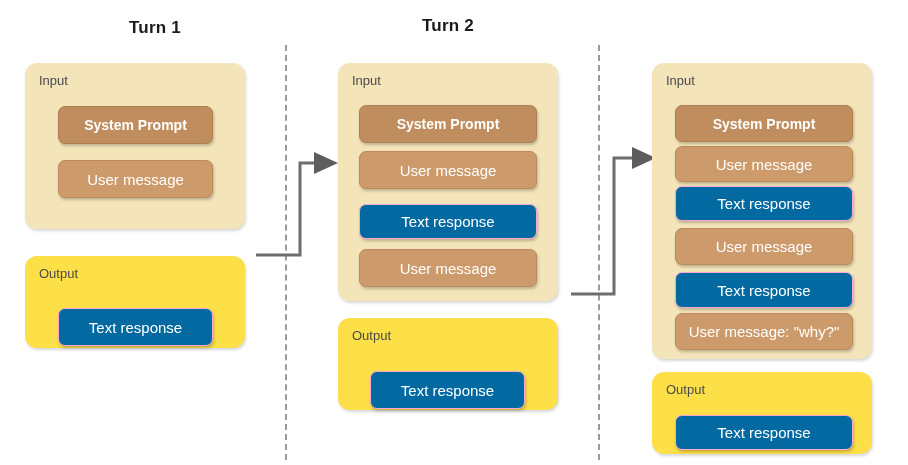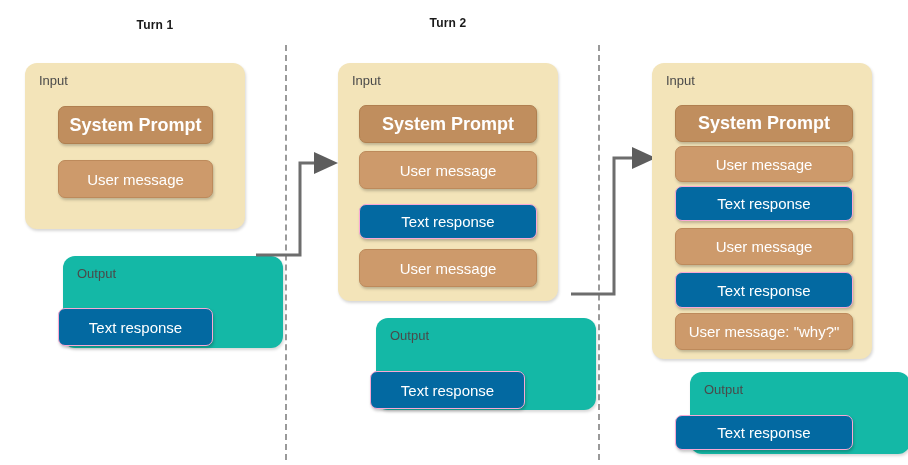--- a/index.html
+++ b/index.html
@@ -17,21 +17,21 @@
   }
 
   .canvas {
     position: absolute;
     inset: 0;
   }
 
   
   .turn-title {
     position: absolute;
-    font-size: 12px;
+    font-size: 17px;
     font-weight: bold;
     color: #1a1a1a;
     text-align: center;
     letter-spacing: 0.2px;
   }
 
   
   .divider {
     position: absolute;
     width: 0;
@@ -42,22 +42,21 @@
   .panel {
     position: absolute;
     border-radius: 12px;
     box-sizing: border-box;
     box-shadow: 1px 2px 3px rgba(0,0,0,0.16);
   }
   .panel.input {
     background: #f3e4b9;
   }
   .panel.output {
-    background: #14b8a6;
-    margin-left: 38px;
+    background: #fde047;
   }
   .panel-label {
     position: absolute;
     left: 14px;
     top: 10px;
     font-size: 13px;
     font-weight: normal;
     color: #4a4a4a;
   }
 
@@ -72,21 +71,21 @@
     color: #ffffff;
     font-size: 15px;
     box-shadow: 1px 2px 3px rgba(0,0,0,0.22);
     white-space: nowrap;
     overflow: hidden;
   }
   .pill.system {
     background: #c08e5e;
     border: 1px solid #b07f4f;
     font-weight: bold;
-    font-size: 18px;
+    font-size: 14px;
   }
   .pill.user {
     background: #cd9a6b;
     border: 1px solid #bd8a5b;
   }
   .pill.response {
     background: #0369a1;
     border: 1px solid #f9a8d4;
   }
 

